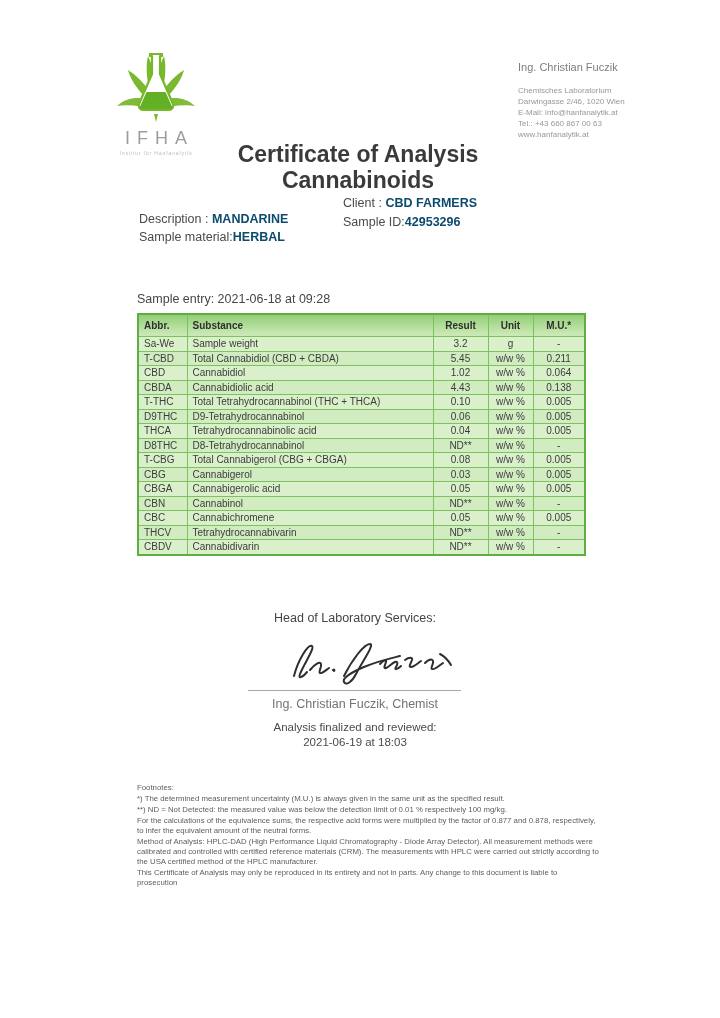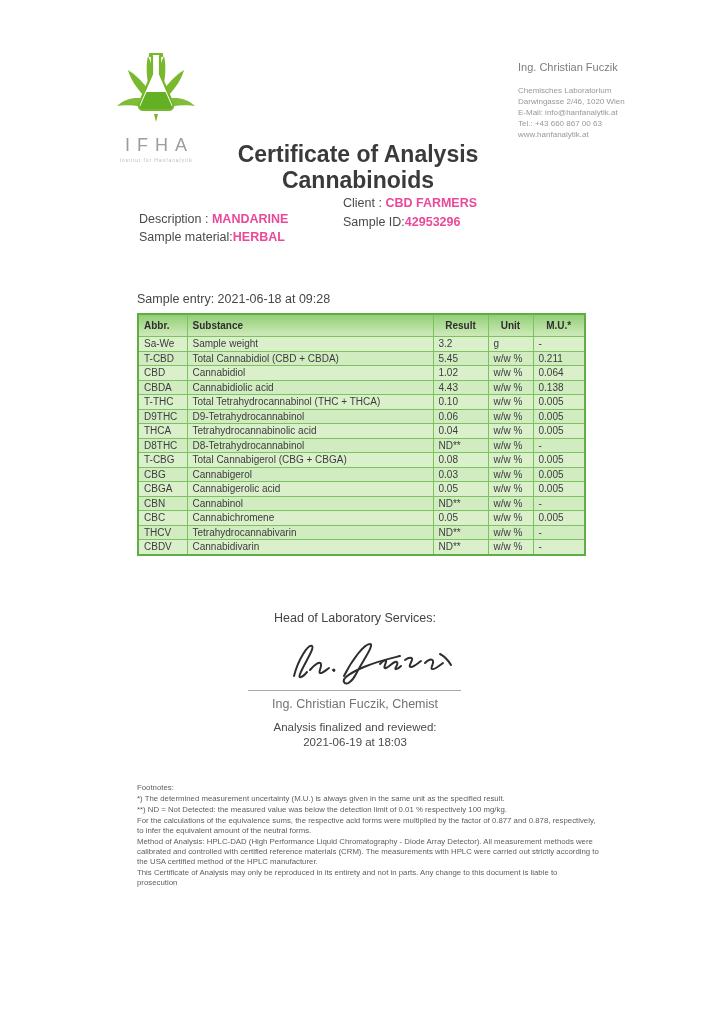--- a/index.html
+++ b/index.html
@@ -3,49 +3,49 @@
 <meta charset="utf-8">
 <style>
   html,body{margin:0;padding:0;background:#ffffff;}
   .page{
     position:relative;width:720px;height:1018px;background:#ffffff;
     font-family:"Liberation Sans",sans-serif;color:#3f3f3f;overflow:hidden;
   }
   
   .logo{position:absolute;left:96px;top:48px;width:120px;text-align:center;}
   .logo svg{display:block;margin:0 auto;}
-  .logo-word{font-size:18px;letter-spacing:7px;color:#9d9d9d;margin-top:9px;padding-left:7px;}
+  .logo-word{font-size:18px;letter-spacing:7px;color:#9d9d9d;margin-top:2px;padding-left:7px;}
   .logo-tagline{font-size:6px;letter-spacing:1px;color:#bcbcbc;margin-top:1px;transform:scale(.85);}
   
   .contact{position:absolute;left:518px;top:62px;line-height:11px;}
   .contact-name{font-size:11px;color:#7d7d7d;margin-bottom:12px;}
   .contact-line{font-size:8px;color:#989898;}
   
   .title{position:absolute;left:0;top:141px;width:716px;text-align:center;
          font-size:23px;font-weight:bold;color:#3a3a3a;line-height:26px;}
   
   .meta-item{position:absolute;font-size:12.5px;color:#4a4a4a;white-space:nowrap;}
-  .meta-item b{color:#ec4899;margin-top:6px;}
+  .meta-item b{color:#0c4a6e;margin-top:6px;}
   .meta-client{left:343px;top:196px;}
   .meta-sampleid{left:343px;top:215px;}
   .meta-description{left:139px;top:212px;}
   .meta-material{left:139px;top:230px;}
   
   .sample-entry{position:absolute;left:137px;top:292px;font-size:12.5px;color:#464646;}
   
   .coa-table{position:absolute;left:137px;top:313px;width:447px;border-collapse:collapse;
              border:2px solid #5fae43;table-layout:fixed;}
   .coa-table th,.coa-table td{border:1px solid #7cc25f;padding:0 5px;overflow:hidden;white-space:nowrap;}
   .coa-table thead th{
     background:linear-gradient(180deg,#92ce76 0%,#c9e8b4 90%);
     font-size:10px;font-weight:bold;color:#2f2f2f;height:21px;text-align:left;}
   .coa-table thead th.c{text-align:center;}
   .coa-table tbody td{background:#d9f0ca;font-size:10px;color:#3c3c3c;height:13.5px;}
   .coa-table tbody tr:nth-child(even) td{background:#d1ecc0;}
-  .coa-table td.c{}
+  .coa-table td.c{text-align:center;}
   
   .sig-head{position:absolute;left:0;top:611px;width:710px;text-align:center;font-size:12.5px;color:#444;}
   .sig-svg{position:absolute;left:288px;top:636px;}
   .sig-line{position:absolute;left:248px;top:690px;width:213px;height:1px;background:#aaaaaa;}
   .sig-chemist{position:absolute;left:0;top:697px;width:710px;text-align:center;font-size:12.5px;color:#737373;}
   .sig-final{position:absolute;left:0;top:720px;width:710px;text-align:center;font-size:11.5px;color:#4a4a4a;line-height:15px;}
   
   .footnotes{position:absolute;left:137px;top:783px;width:462px;font-size:7.8px;color:#5d5d5d;line-height:10px;}
   .footnotes div{margin-bottom:1px;}
 </style>

